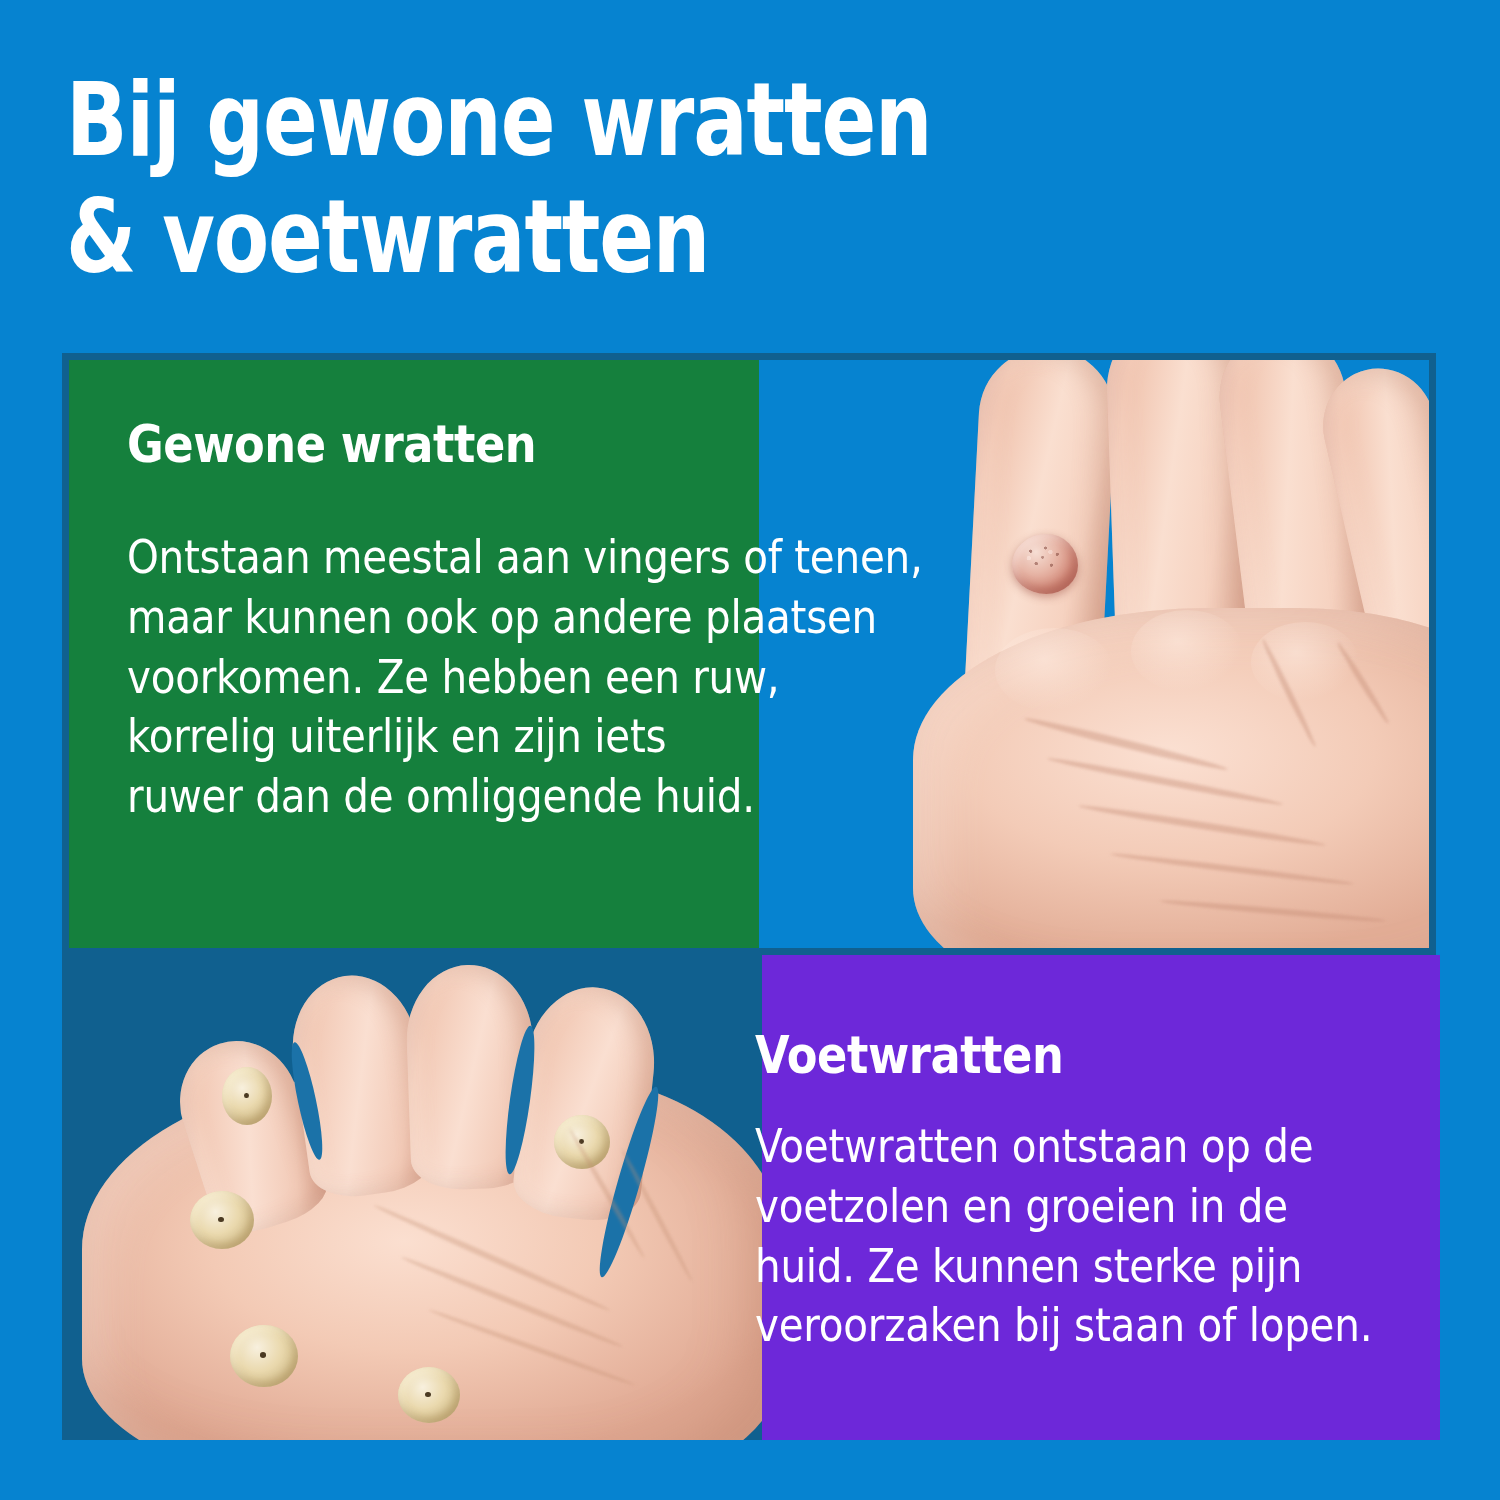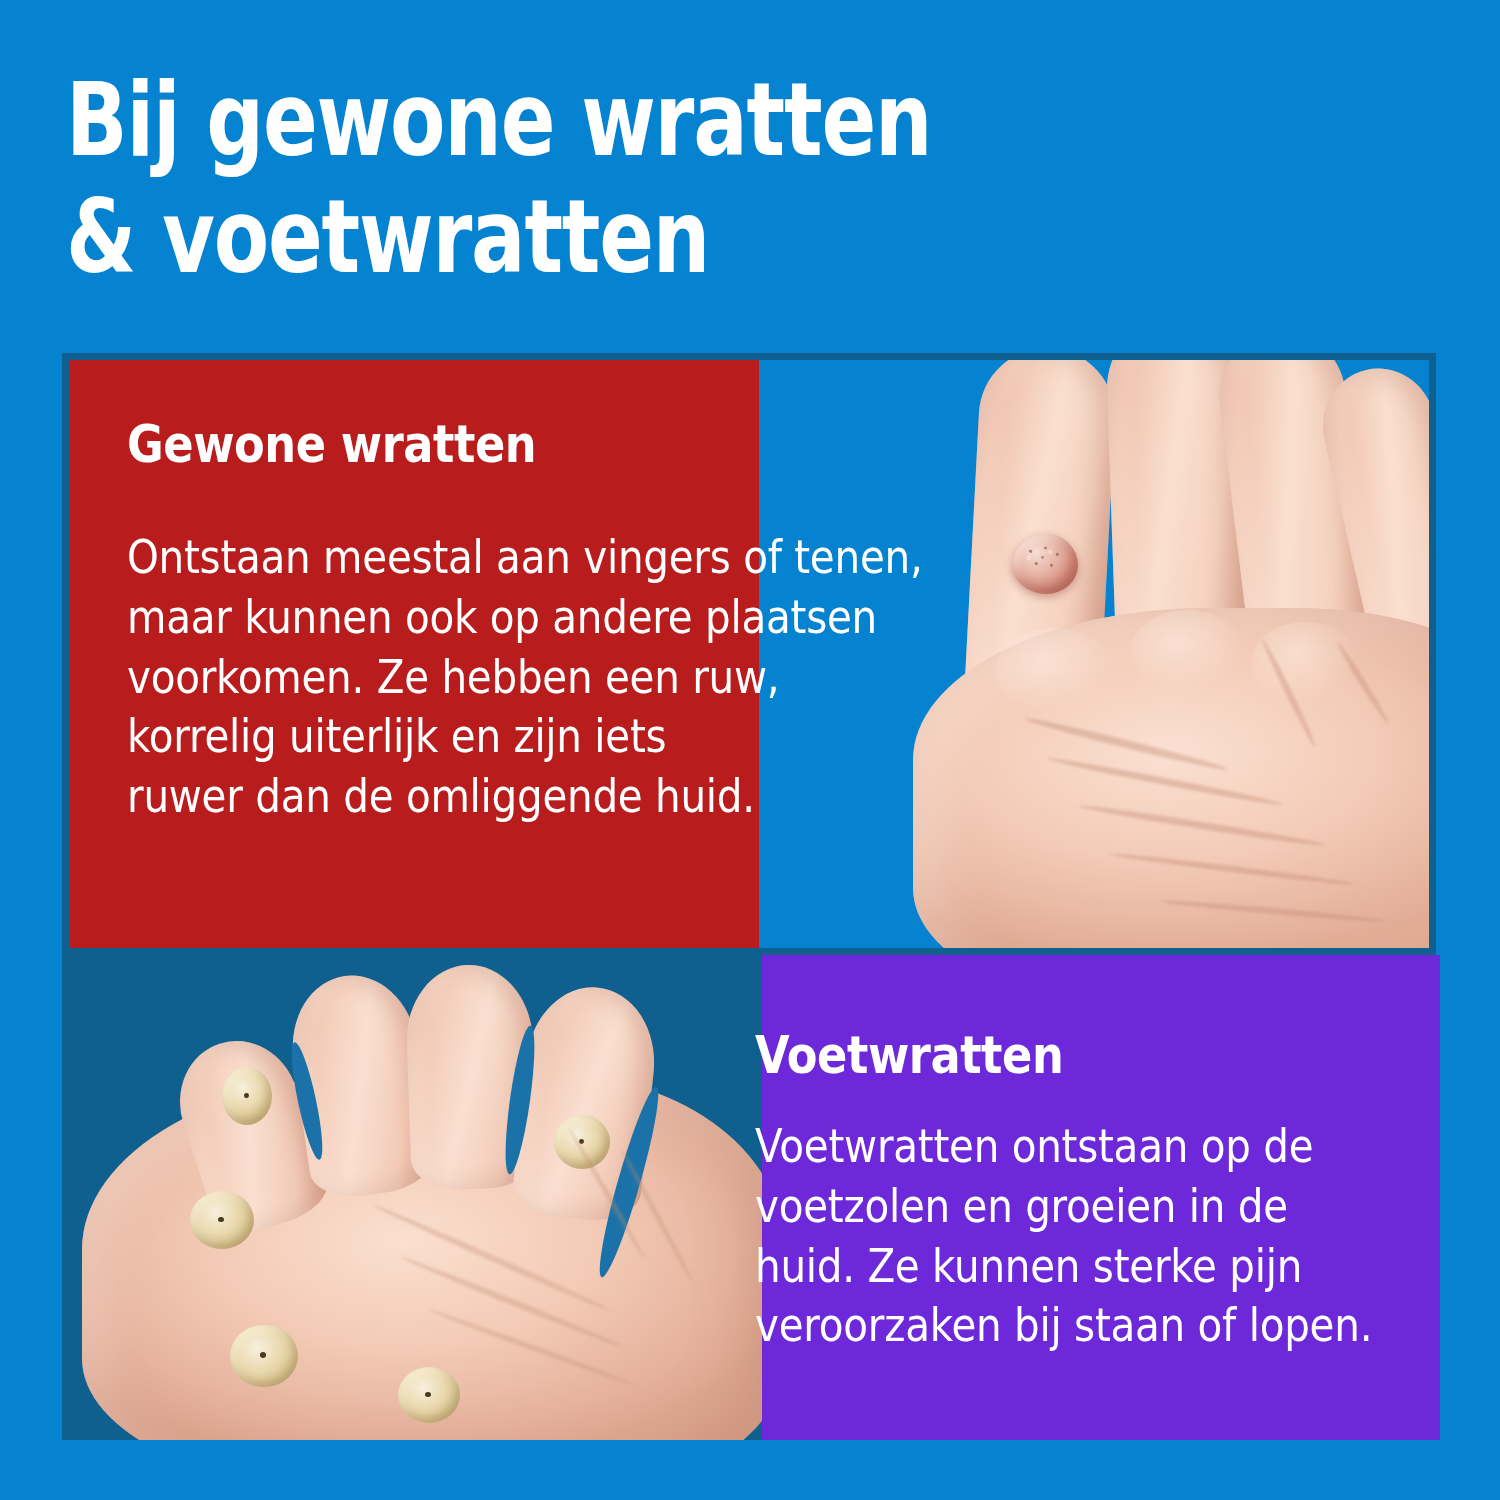--- a/index.html
+++ b/index.html
@@ -42,21 +42,21 @@
 
   
   .panel-top {
     position: absolute;
     left: 62px;
     top: 353px;
     width: 1374px;
     height: 602px;
     box-sizing: border-box;
     border: 7px solid #10608f;
-    background: #b91c1c;
+    background: #15803d;
     overflow: hidden;
   }
 
   
   .hand-photo {
     position: absolute;
     left: 690px;
     top: 0px;
     width: 810px;
     height: 610px;

